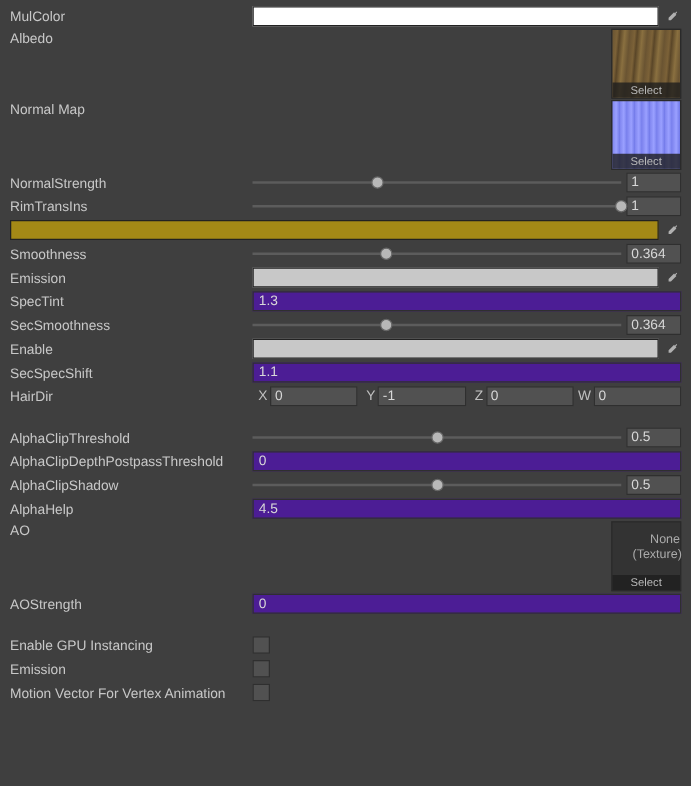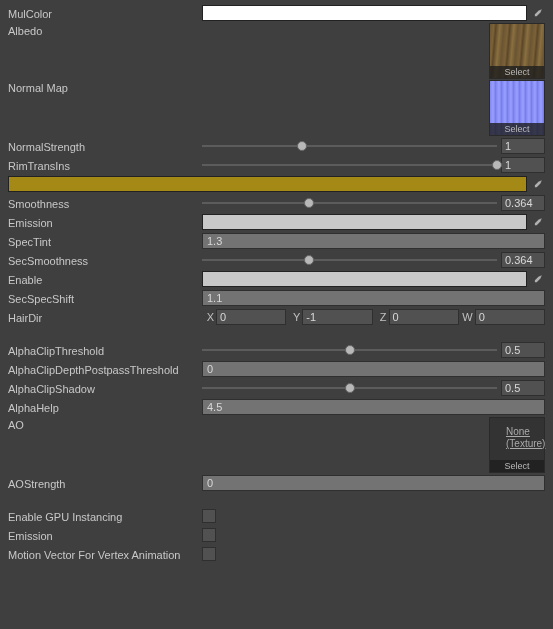--- a/index.html
+++ b/index.html
@@ -67,25 +67,24 @@
     bottom: 0; left: 0; right: 0;
     background: rgba(30,30,30,0.8);
     font-size: 9px;
     text-align: center;
     line-height: 12px;
     color: #bbb;
   }
   .tex-slot .none-txt {
     position: absolute;
     top: 8px; left: 16px; right: 0;
-    text-align: left;
+    text-align: right;
     font-size: 10px;
     color: #aaa;
     line-height: 12px;
-    text-decoration: underline;
   }
   
   .slider-wrap {
     flex: 1;
     display: flex;
     align-items: center;
     gap: 4px;
   }
   .slider-track {
     flex: 1;
@@ -117,21 +116,21 @@
     border: 1px solid #2f2f2f;
     color: #d8d8d8;
     font-size: 11px;
     padding: 0 3px;
     line-height: 14px;
   }
   
   .num-input {
     flex: 1;
     height: 16px;
-    background: #737373;
+    background: #4c1d95;
     border: 1px solid #2f2f2f;
     color: #d8d8d8;
     font-size: 11px;
     padding: 0 4px;
     line-height: 14px;
   }
   
   .color-bar {
     flex: 1;
     height: 16px;

